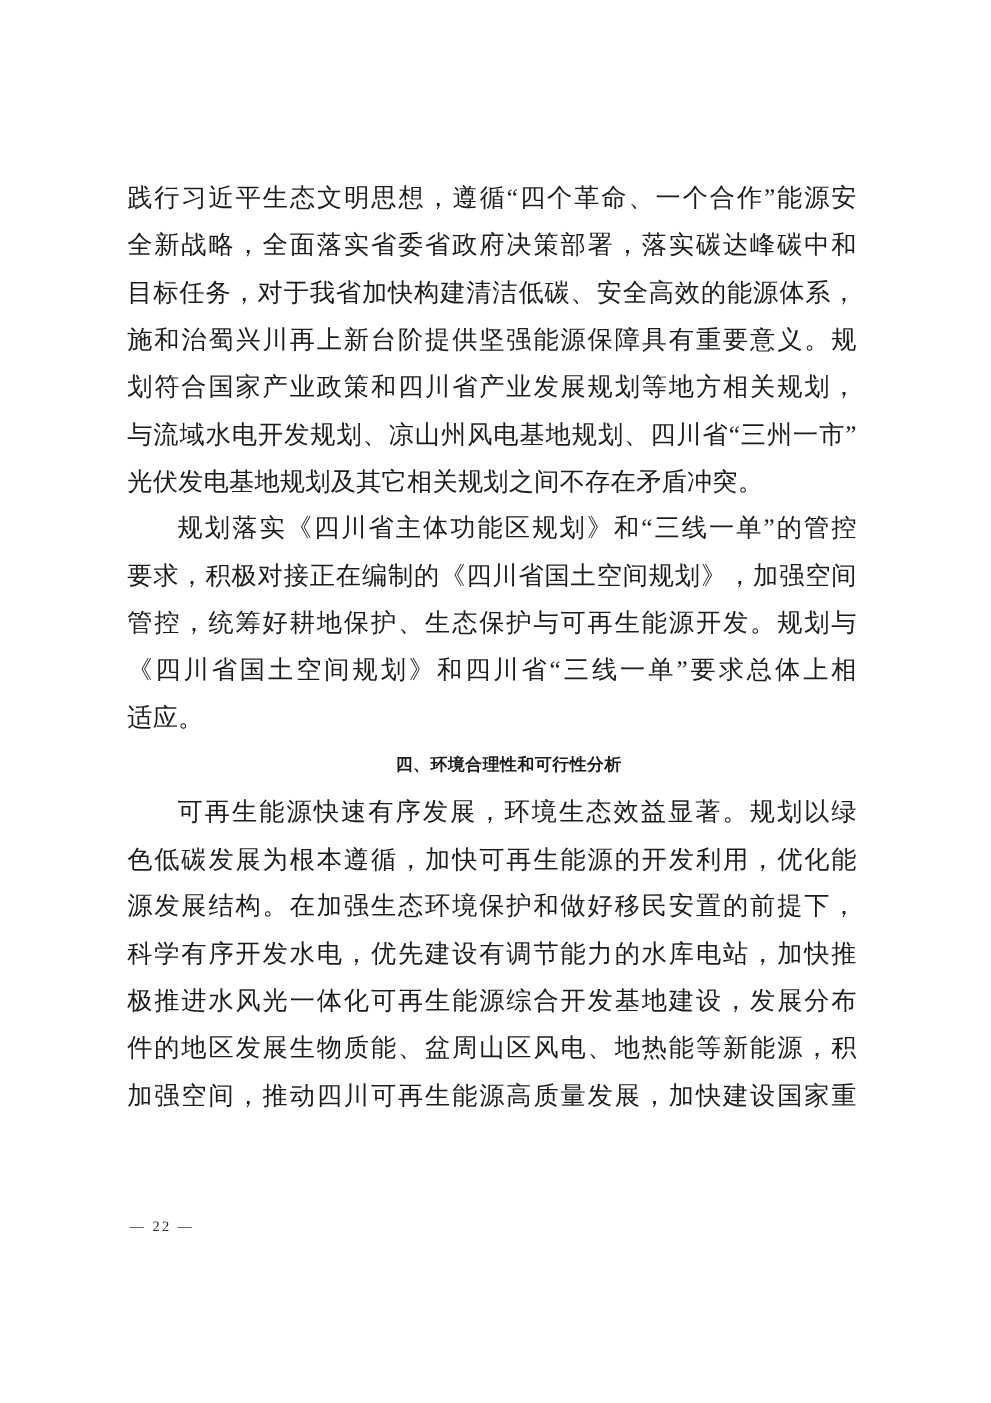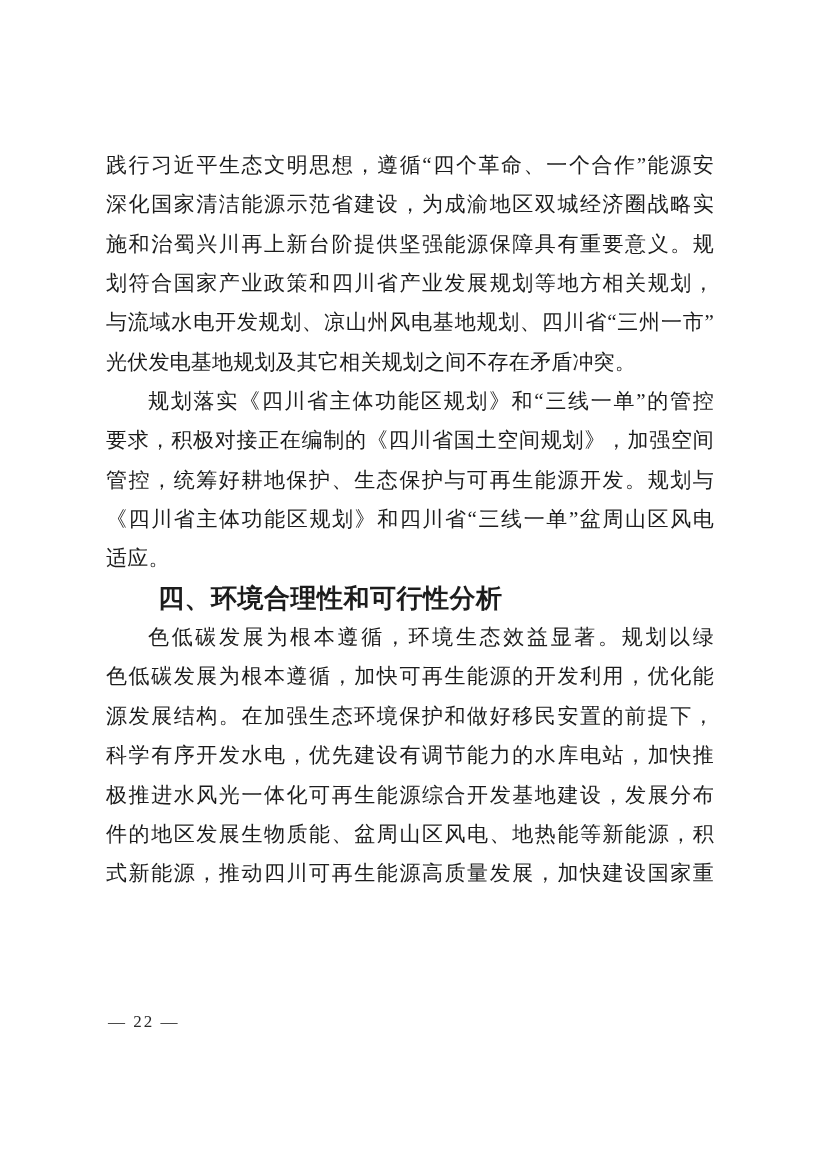--- a/index.html
+++ b/index.html
@@ -36,53 +36,55 @@
     text-align: justify;
     text-align-last: justify;
     text-justify: inter-character;
   }
   .indent {
     text-indent: 2em;
   }
   .heading {
     font-family: "Liberation Sans", "DejaVu Sans", sans-serif;
     font-weight: 700;
-    font-size: 26px;
+    font-size: 14px;
     letter-spacing: 0.5px;
+    text-align: center;
   }
   .footer {
     position: absolute;
     left: 108px;
     top: 1008px;
-    font-size: 17px;
+    font-size: 12px;
     line-height: 28px;
     letter-spacing: 2px;
     color: #2a2a2a;
     font-family: "Liberation Serif", "DejaVu Serif", serif;
   }
 </style>
 </head>
 <body>
 
 <div class="page">
   <div class="content">
     <div class="ln just">践行习近平生态文明思想，遵循“四个革命、一个合作”能源安</div>
-    <div class="ln just">深化国家清洁能源示范省建设，为成渝地区双城经济圈战略实</div>
+    <div class="ln just">全新战略，全面落实省委省政府决策部署，落实碳达峰碳中和</div>
+    <div class="ln just">目标任务，对于我省加快构建清洁低碳、安全高效的能源体系，</div>
     <div class="ln just">施和治蜀兴川再上新台阶提供坚强能源保障具有重要意义。规</div>
     <div class="ln just">划符合国家产业政策和四川省产业发展规划等地方相关规划，</div>
     <div class="ln just">与流域水电开发规划、凉山州风电基地规划、四川省“三州一市”</div>
     <div class="ln">光伏发电基地规划及其它相关规划之间不存在矛盾冲突。</div>
     <div class="ln just indent">规划落实《四川省主体功能区规划》和“三线一单”的管控</div>
     <div class="ln just">要求，积极对接正在编制的《四川省国土空间规划》，加强空间</div>
     <div class="ln just">管控，统筹好耕地保护、生态保护与可再生能源开发。规划与</div>
-    <div class="ln just">《四川省主体功能区规划》和四川省“三线一单”盆周山区风电</div>
+    <div class="ln just">《四川省国土空间规划》和四川省“三线一单”要求总体上相</div>
     <div class="ln">适应。</div>
     <div class="ln heading indent">四、环境合理性和可行性分析</div>
-    <div class="ln just indent">色低碳发展为根本遵循，环境生态效益显著。规划以绿</div>
+    <div class="ln just indent">可再生能源快速有序发展，环境生态效益显著。规划以绿</div>
     <div class="ln just">色低碳发展为根本遵循，加快可再生能源的开发利用，优化能</div>
     <div class="ln just">源发展结构。在加强生态环境保护和做好移民安置的前提下，</div>
     <div class="ln just">科学有序开发水电，优先建设有调节能力的水库电站，加快推</div>
     <div class="ln just">极推进水风光一体化可再生能源综合开发基地建设，发展分布</div>
     <div class="ln just">件的地区发展生物质能、盆周山区风电、地热能等新能源，积</div>
-    <div class="ln just">式新能源，推动四川可再生能源高质量发展，加快建设国家重</div>
+    <div class="ln just">加强空间，推动四川可再生能源高质量发展，加快建设国家重</div>
   </div>
   <div class="footer">— 22 —</div>
 </div>
 
 </body></html>

